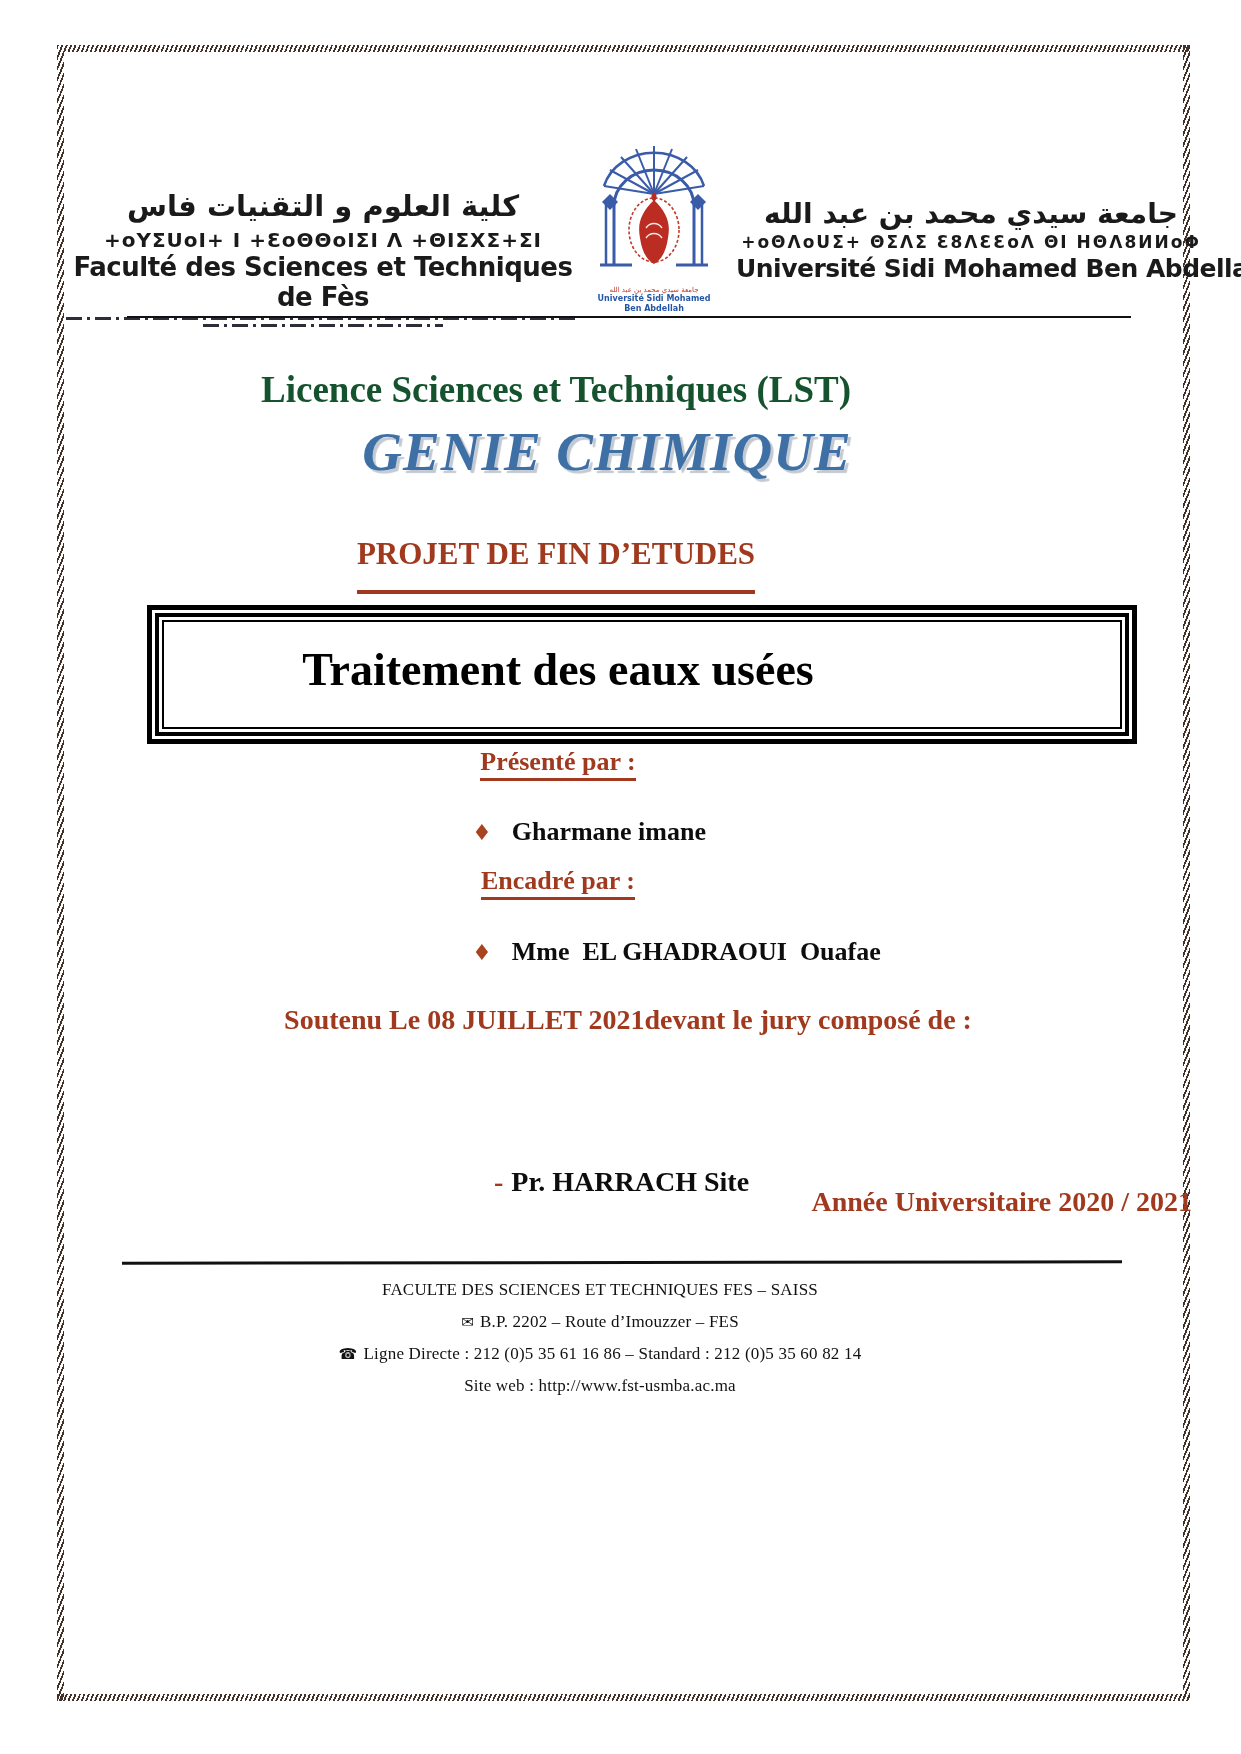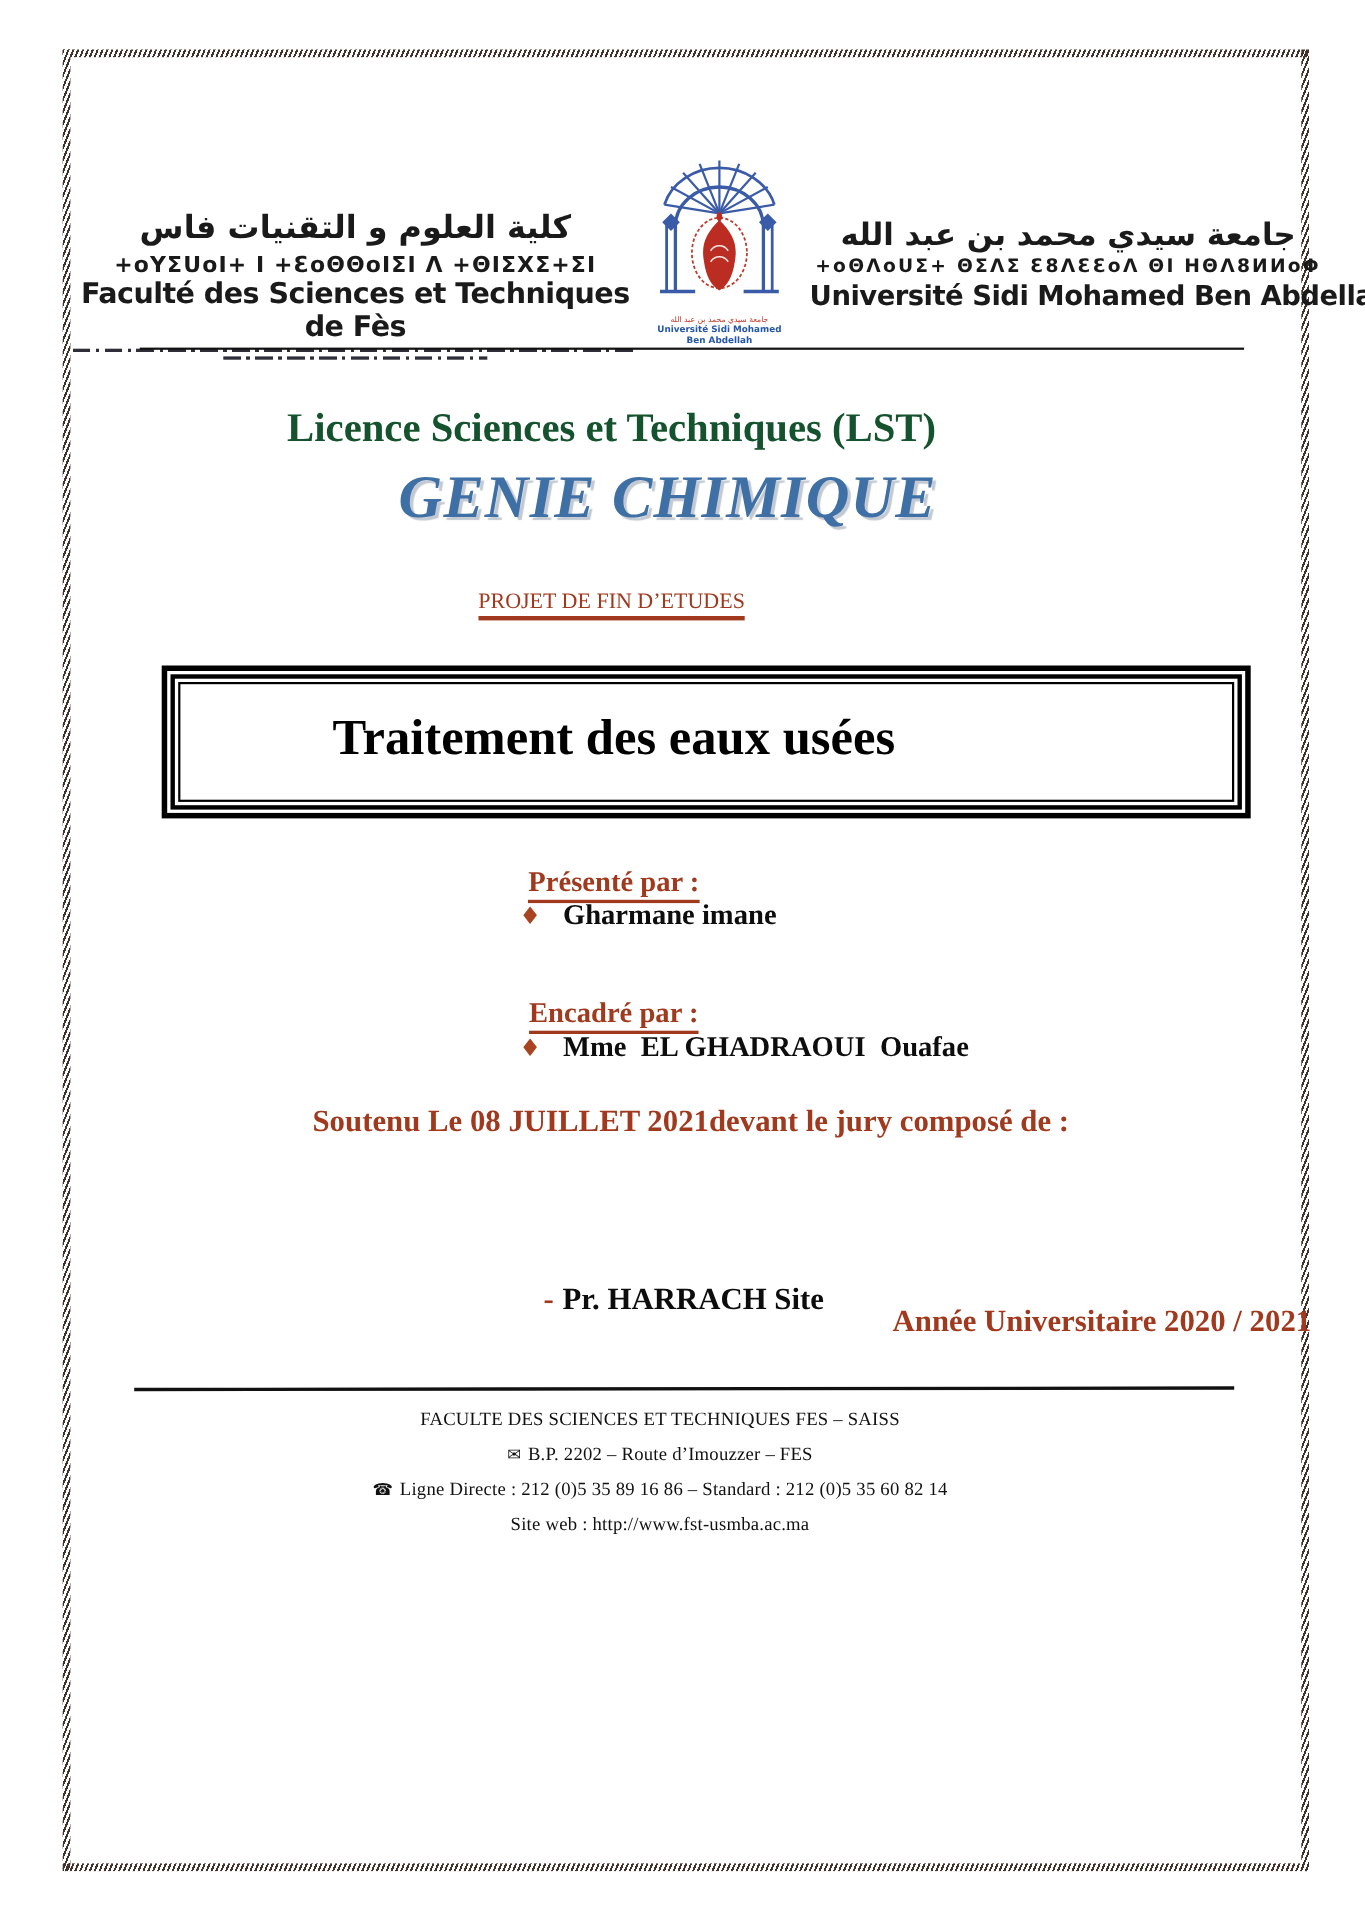--- a/index.html
+++ b/index.html
@@ -33,31 +33,31 @@
 
   .hr1 { position:absolute; left:127px; top:316px; width:1004px; height:2px; background:#111; }
 
   
   .t-program { position:absolute; left:0; top:368px; width:1112px; text-align:center;
       font-size:37px; font-weight:bold; color:#14532d; }
   .t-major { position:absolute; left:0; top:420px; width:1214px; text-align:center;
       font-size:55px; font-weight:bold; color:#3e6fa5; letter-spacing:1px;
       text-shadow:3px 3px 1px #c3c9d2;font-style:italic; }
   .t-doctype { position:absolute; left:0; top:536px; width:1112px; text-align:center; }
-  .t-doctype span { display:inline-block; font-size:20px; font-weight:normal; color:#a0391d;
-      border-bottom:4px solid #a0391d; padding-bottom:1px; }
+  .t-doctype span { display:inline-block; font-size:31px; font-weight:bold; color:#a0391d;
+      border-bottom:4px solid #a0391d; padding-bottom:18px; }
 
   
   .tbox { position:absolute; left:147px; top:605px; width:990px; height:139px; border:5px solid #000; background:#fff; }
   .tbox-m { margin:3px; border:4px solid #000; height:calc(100% - 6px); }
   .tbox-i { margin:3px; border:2px solid #000; height:calc(100% - 6px); }
   .tbox-text { text-align:center; padding-right:168px; padding-top:8px;
       font-size:46px; font-weight:bold; color:#000;margin-top:13px; }
 
-  .label-red { position:absolute; left:0; width:1116px; text-align:center;margin-top:40px; }
+  .label-red { position:absolute; left:0; width:1116px; text-align:center; }
   .label-red span { display:inline-block; font-size:26px; font-weight:bold; color:#a0391d;
       border-bottom:3px solid #a0391d; padding-bottom:1px; }
   .lbl-presente { top:747px; }
   .lbl-encadre  { top:866px; }
 
   .person-line { position:absolute; left:472px; display:flex; align-items:baseline; }
   .person-line .bullet { color:#a8441f; font-size:22px; margin-right:20px; font-family:"DejaVu Sans",sans-serif; }
   .person-line .name { font-size:26px; font-weight:bold; color:#0d0d0d; white-space:pre; }
   .pl-student    { top:817px; }
   .pl-supervisor { top:937px; }
@@ -177,18 +177,18 @@
   <div class="annee">Année Universitaire 2020 / 2021</div>
 
   <div class="hr2"></div>
 
   <div class="footer">
     <div class="f-line">FACULTE DES SCIENCES ET TECHNIQUES FES – SAISS</div>
     <div class="f-line">
       <span class="icon">✉</span><span>B.P. 2202 – Route d’Imouzzer – FES</span>
     </div>
     <div class="f-line">
-      <span class="icon">☎</span><span>Ligne Directe : 212 (0)5 35 89 16 86 – Standard : 212 (0)5 35 60 82 14</span>
+      <span class="icon">☎</span><span>Ligne Directe : 212 (0)5 35 61 16 86 – Standard : 212 (0)5 35 60 82 14</span>
     </div>
     <div class="f-line">Site web : http://www.fst-usmba.ac.ma</div>
   </div>
 
 </div>
 
 </body></html>

